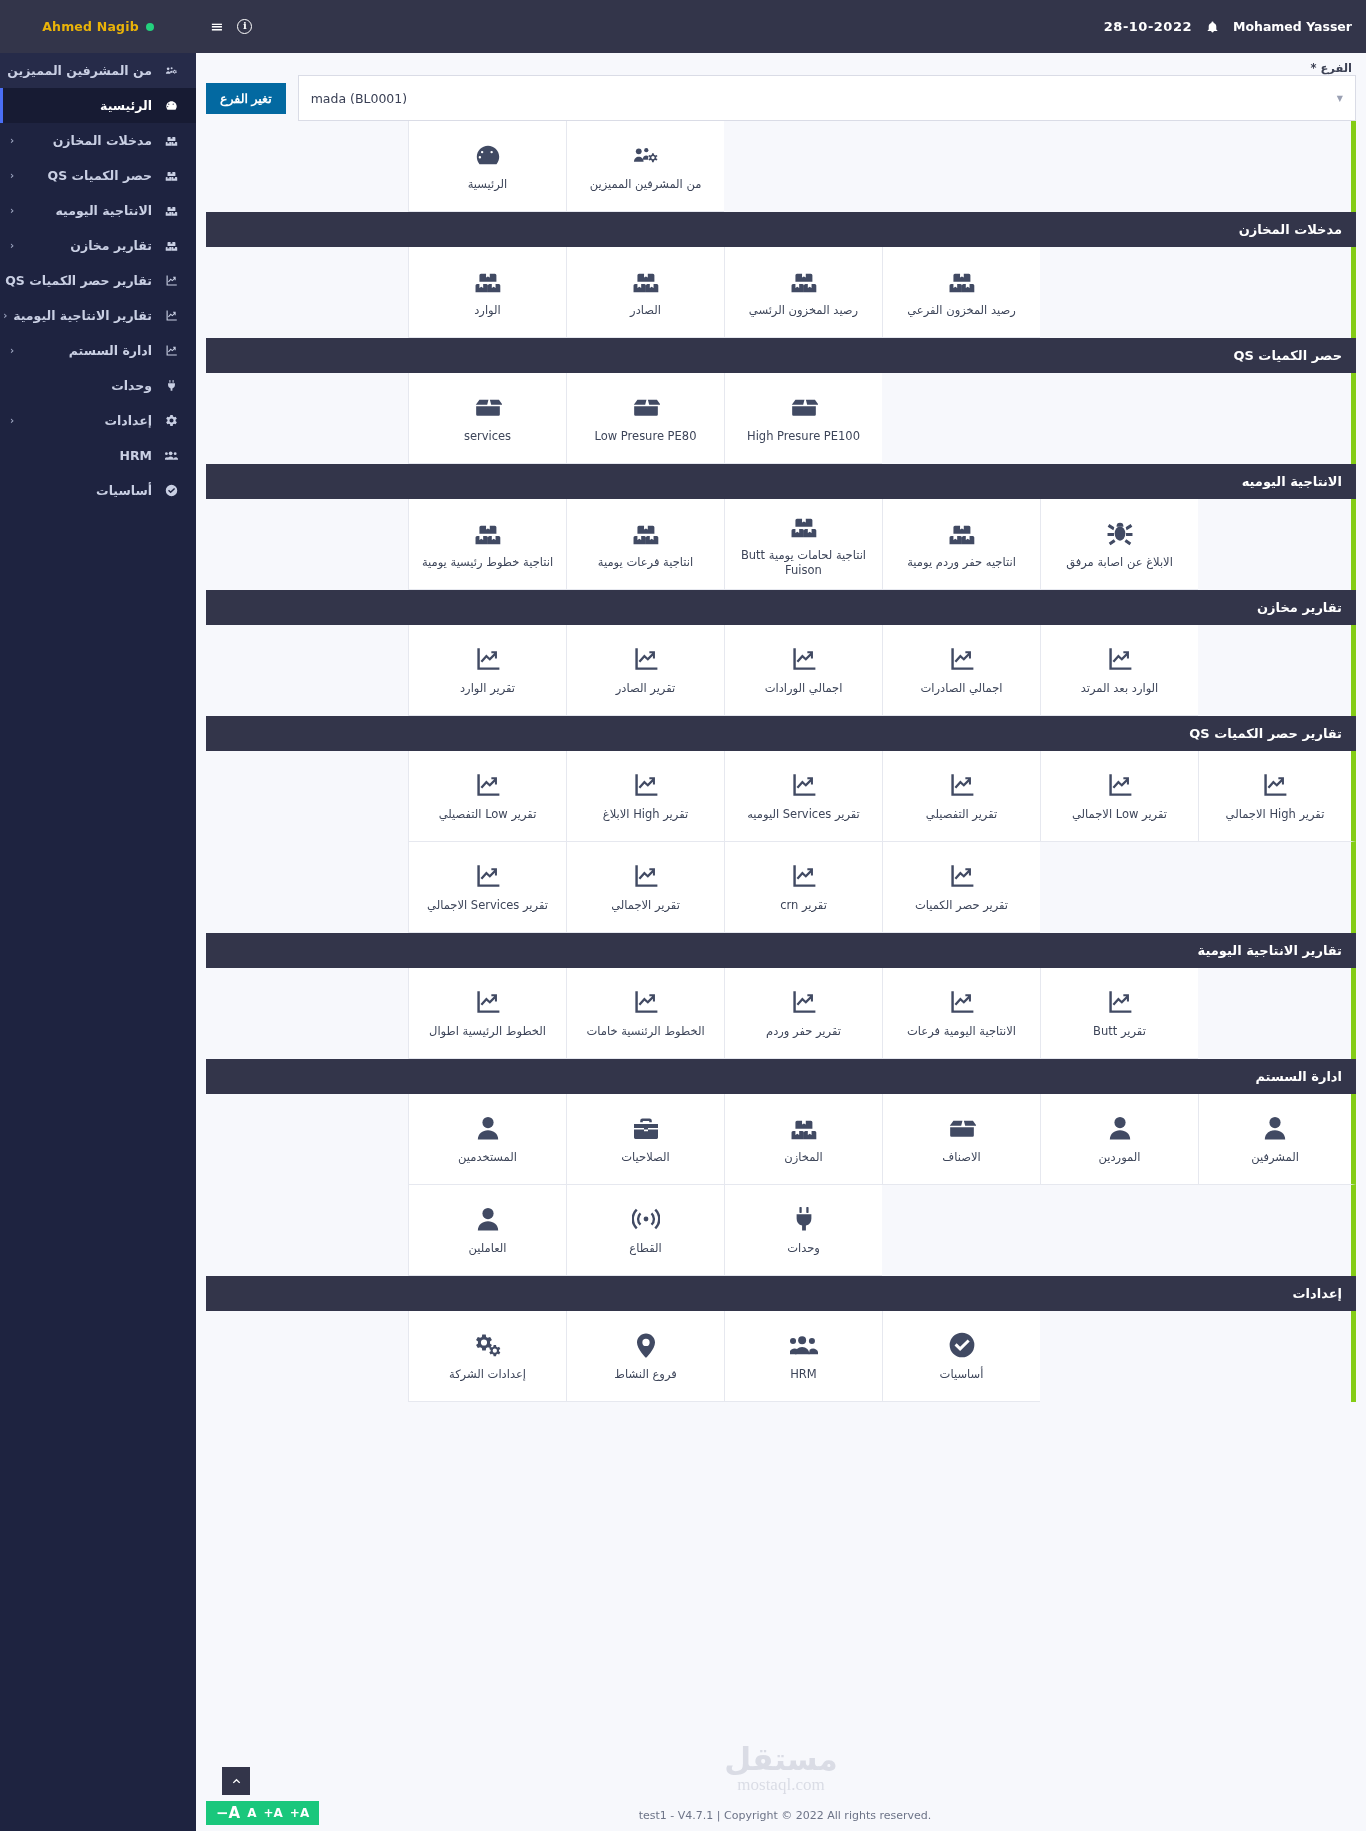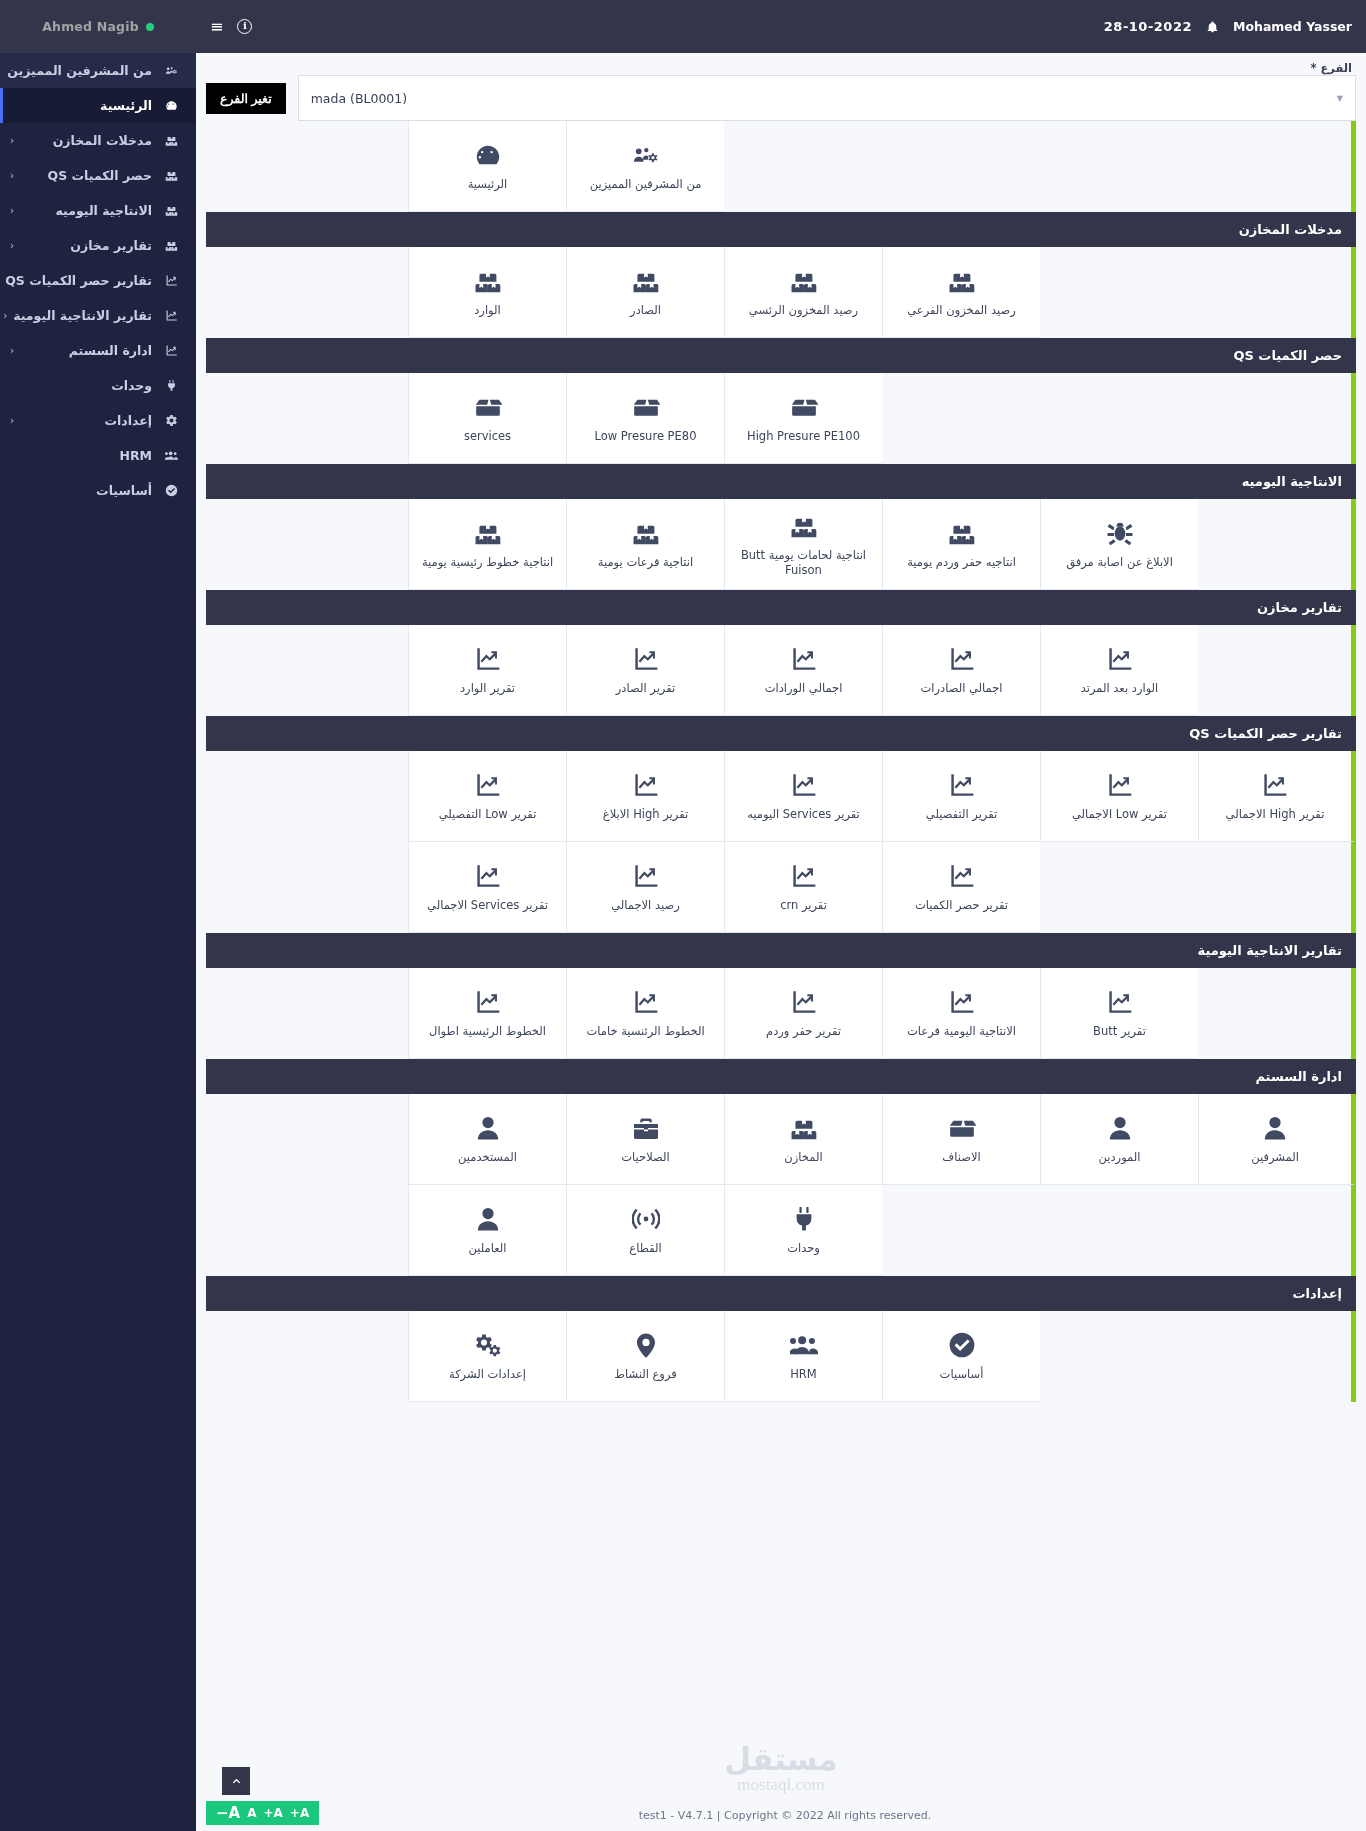--- a/index.html
+++ b/index.html
@@ -11,21 +11,21 @@
   }
   #app { position:relative; width:1366px; height:1831px; display:flex; flex-direction:row; }
 
   
   .sidebar {
     width:196px; flex:0 0 196px; background:#1e2340; color:#cfd4e6;
     display:flex; flex-direction:column; order:2;
   }
   .sb-user {
     height:53px; background:#33354a; display:flex; align-items:center;
-    justify-content:center; gap:7px; color:#a3a3a3;
+    justify-content:center; gap:7px; color:#eab308;
     font-size:12.5px; font-weight:bold; letter-spacing:.2px;
   }
   .dot-online { width:8px;height:8px;border-radius:50%;background:#24d17e;display:inline-block;flex:0 0 8px;}
   .sb-list { display:flex; flex-direction:column; padding-top:0px;}
   .sb-item {
     display:flex; align-items:center; height:35px; padding:0 14px 0 10px;
     font-size:12.5px; font-weight:bold; color:#c9cfe3; cursor:pointer; position:relative;
     white-space:nowrap;
   }
   .sb-item .sb-ico {
@@ -64,21 +64,21 @@
   .branch-label { font-size:11.5px; color:#3d4255; font-weight:bold; width:100%; text-align:right; padding-right:4px;}
   .branch-wrap { width:100%; }
   .branch-line { display:flex; align-items:center; gap:12px; flex-direction:row-reverse; }
   .branch-select {
     flex:1 1 auto; height:46px; background:#fff; border:1px solid #dadce6;
     display:flex; align-items:center; justify-content:space-between; flex-direction:row-reverse;
     padding:0 12px; font-size:12.5px; color:#3a4055; cursor:pointer;
   }
   .branch-select .caret { font-size:8px; color:#9aa0b3; }
   .btn-branch {
-    background:#000000; color:#fff; font-size:12.5px; font-weight:bold;
+    background:#0369a1; color:#fff; font-size:12.5px; font-weight:bold;
     padding:8px 14px; border:0; cursor:pointer; white-space:nowrap;
   }
 
   
   .sec-head {
     background:#33354a; color:#fff; font-size:13px; font-weight:bold;
     padding:10px 14px; text-align:right; margin:0 10px;
   }
   .grid { display:flex; flex-wrap:wrap; flex-direction:row; margin:0 10px; background:#f7f8fc;}
   .tile {
@@ -437,21 +437,21 @@
             </div>
             <div class="lbl">تقرير crn</div>
           </div>
           <div class="tile">
             <div class="ico">
               <svg width="28" height="28" viewBox="0 0 300 280" fill="#414a63">
                 <path d="M36 24h26v206h210v26H36z"></path>
                 <path d="M246 56h-60v22h30L168 126l-36-34-62 70 18 16 46-52 36 34 54-56v30h22z"></path>
               </svg>
             </div>
-            <div class="lbl">رصيد الاجمالي</div>
+            <div class="lbl">تقرير الاجمالي</div>
           </div>
           <div class="tile">
             <div class="ico">
               <svg width="28" height="28" viewBox="0 0 300 280" fill="#414a63">
                 <path d="M36 24h26v206h210v26H36z"></path>
                 <path d="M246 56h-60v22h30L168 126l-36-34-62 70 18 16 46-52 36 34 54-56v30h22z"></path>
               </svg>
             </div>
             <div class="lbl">تقرير Services الاجمالي</div>
           </div>

